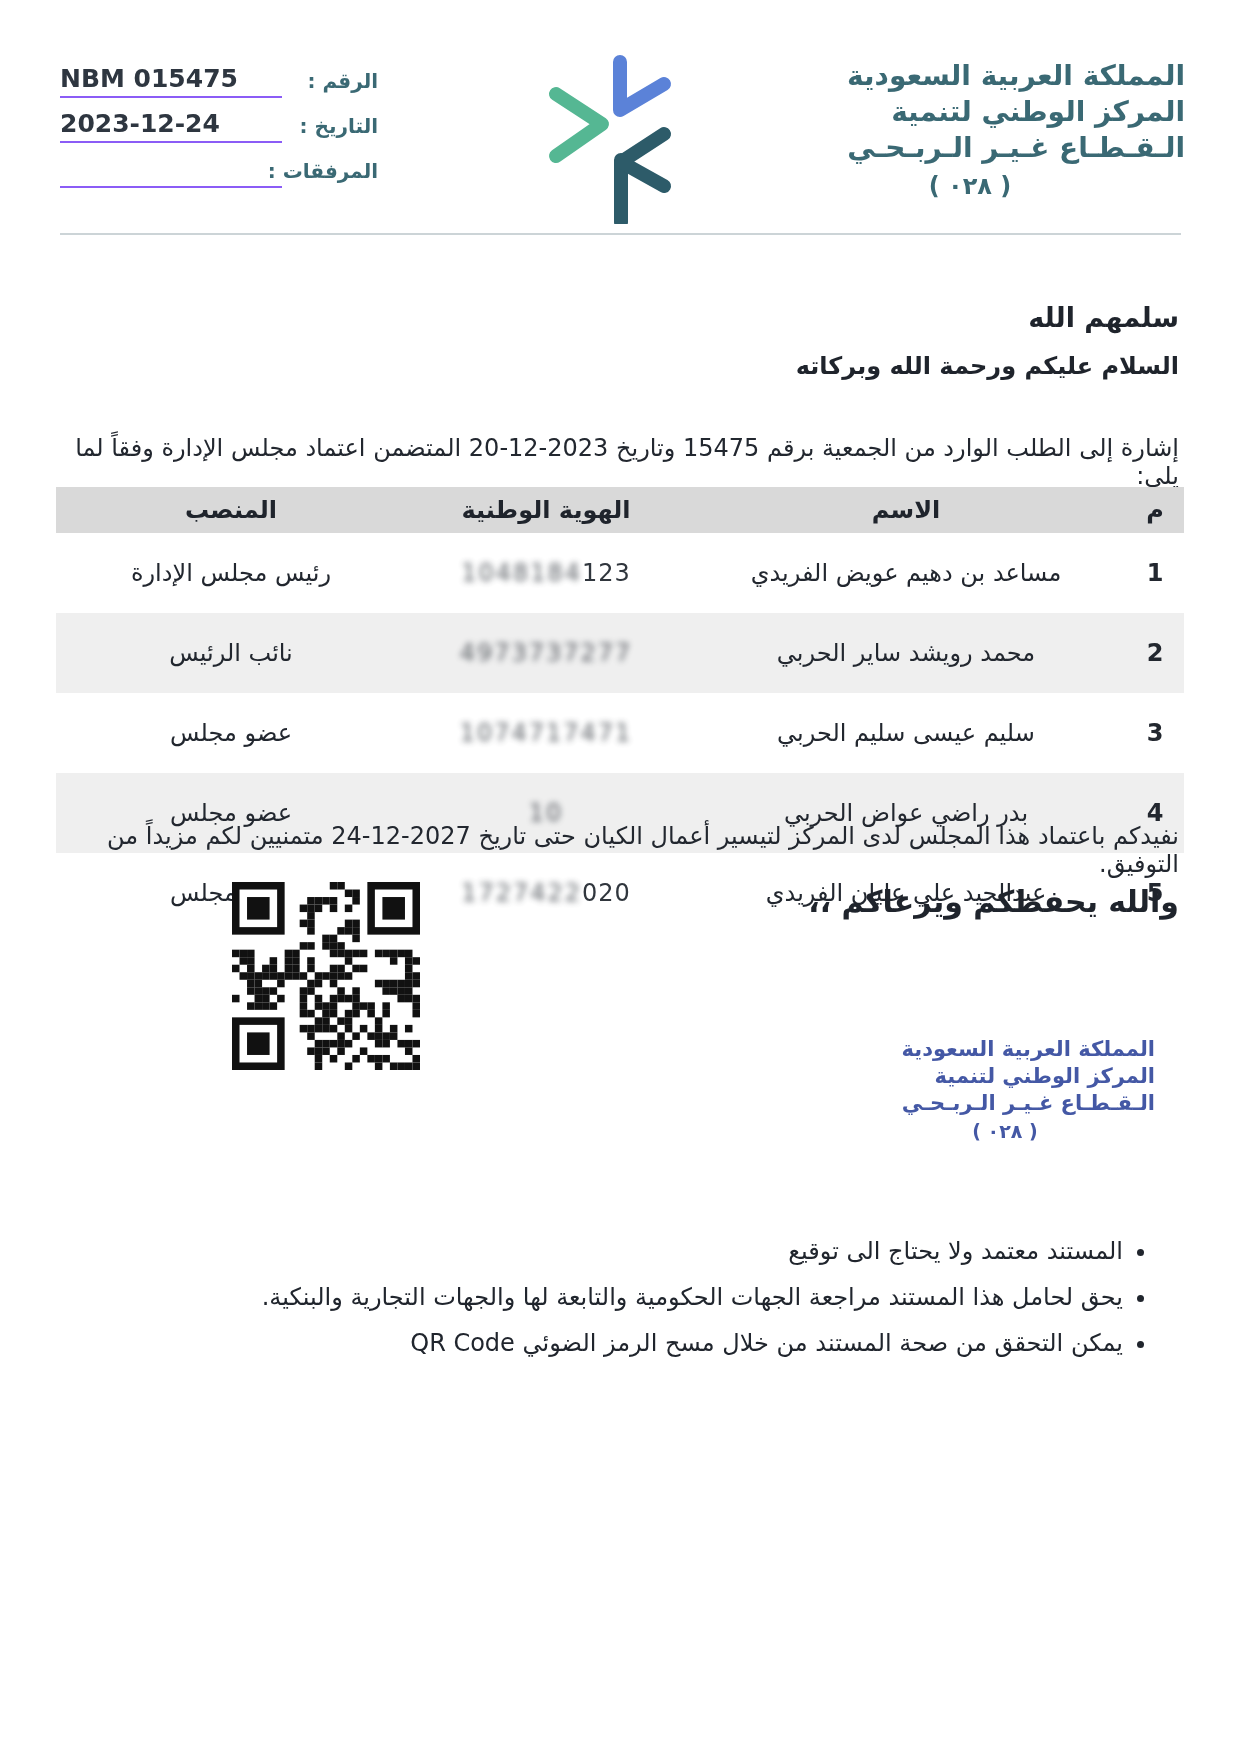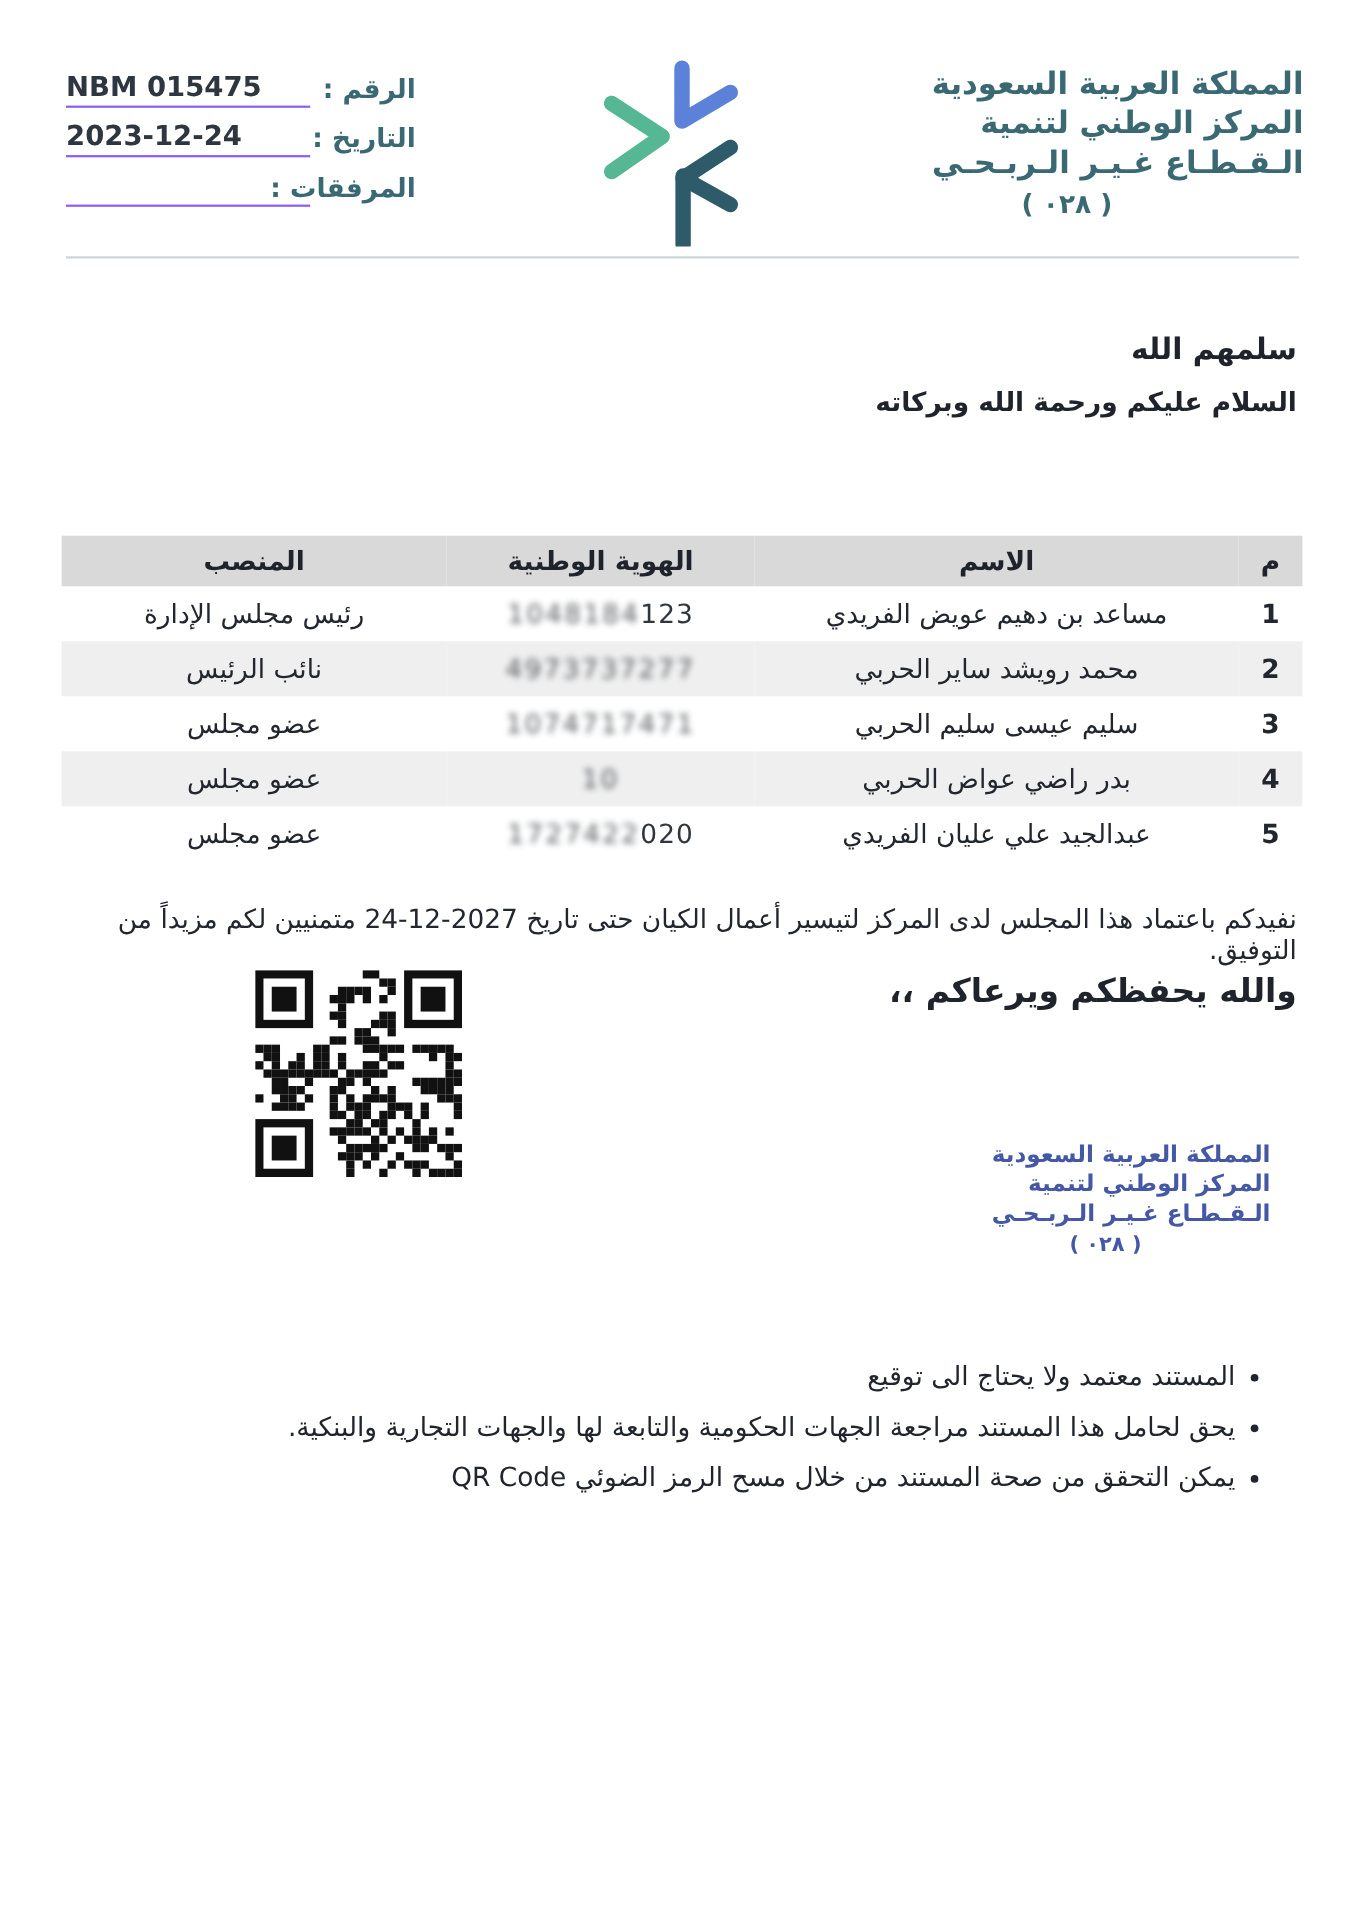--- a/index.html
+++ b/index.html
@@ -17,21 +17,21 @@
     position:absolute;top:58px;right:56px;width:430px;
     text-align:right;color:#3a6974;font-weight:bold;
     font-size:28px;line-height:36px;
   }
   .org-header .org-line4{text-align:center;font-size:24px;letter-spacing:2px;margin-top:2px;}
   .logo-wrap{position:absolute;top:34px;left:486px;width:190px;height:190px;}
   .meta{position:absolute;top:62px;left:60px;width:318px;}
   .meta-row{display:flex;align-items:flex-end;margin-bottom:9px;min-height:36px;}
   .meta-label{
     width:86px;text-align:right;color:#3a6974;font-weight:bold;
-    font-size:24px;line-height:34px;white-space:nowrap;
+    font-size:20px;line-height:34px;white-space:nowrap;
   }
   .meta-value{
     width:222px;margin-left:0;margin-right:10px;
     border-bottom:2px solid #8b5cf6;
     direction:ltr;text-align:left;
     font-size:25px;font-weight:bold;color:#2e3640;line-height:34px;
     min-height:34px;
   }
   .separator{
     position:absolute;top:233px;left:60px;width:1121px;height:0;
@@ -54,21 +54,21 @@
   
   .board-table{
     position:absolute;top:487px;right:57px;width:1128px;
     border-collapse:collapse;table-layout:fixed;
   }
   .board-table th{
     background:#d9d9d9;font-weight:bold;font-size:24px;color:#1f242c;
     height:46px;text-align:center;padding:0 6px;
   }
   .board-table td{
-    font-size:24px;color:#22272f;height:48px;text-align:center;padding:1px 6px;
+    font-size:24px;color:#22272f;height:48px;text-align:center;padding:16px 6px;
   }
   .board-table tr.alt td{background:#efefef;}
   .board-table .c-num{font-weight:bold;}
   .col-no{width:58px;} .col-name{width:440px;} .col-id{width:280px;} .col-role{width:350px;}
   .id-wrap{direction:ltr;display:inline-block;}
   .id-blur{filter:blur(3px);opacity:.8;letter-spacing:2px;color:#30363d;}
   .id-tail{letter-spacing:1px;color:#30363d;}
   
   .confirmation{
     position:absolute;top:822px;right:62px;left:62px;
@@ -131,20 +131,21 @@
     </div>
   </div>
 
   <div class="separator"></div>
 
   <div class="addressee-row">
     <div>سلمهم الله</div>
   </div>
   <div class="greeting">السلام عليكم ورحمة الله وبركاته</div>
 
+  <div class="reference">إشارة إلى الطلب الوارد من الجمعية برقم 15475 وتاريخ 2023-12-20 المتضمن اعتماد مجلس الإدارة وفقاً لما يلي:</div>
 
   <table class="board-table">
     <colgroup>
       <col class="col-no">
         <col class="col-name">
         <col class="col-id">
         <col class="col-role">
     </colgroup>
     <thead>
       <tr>

